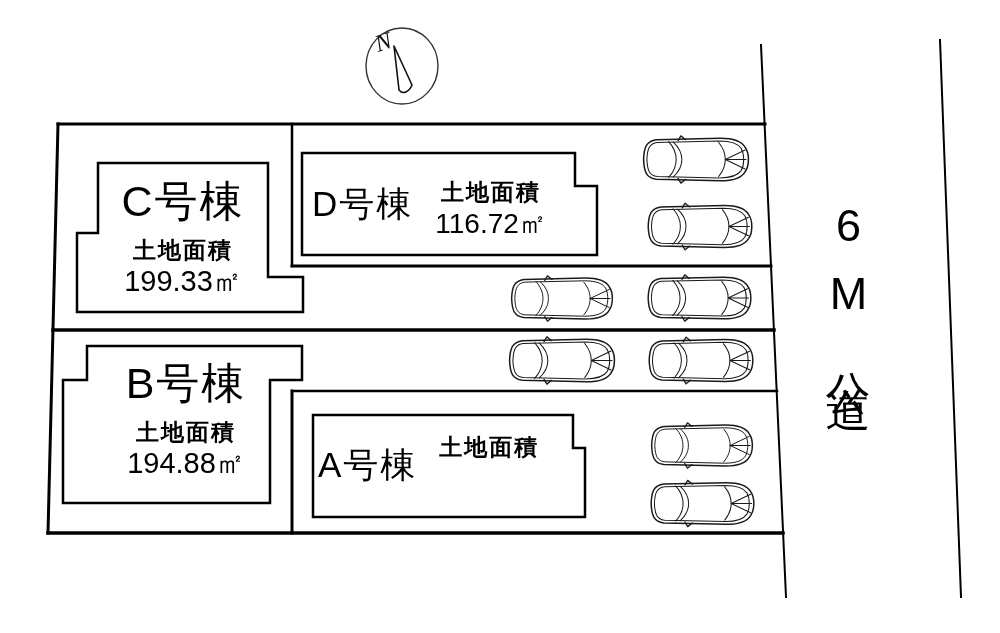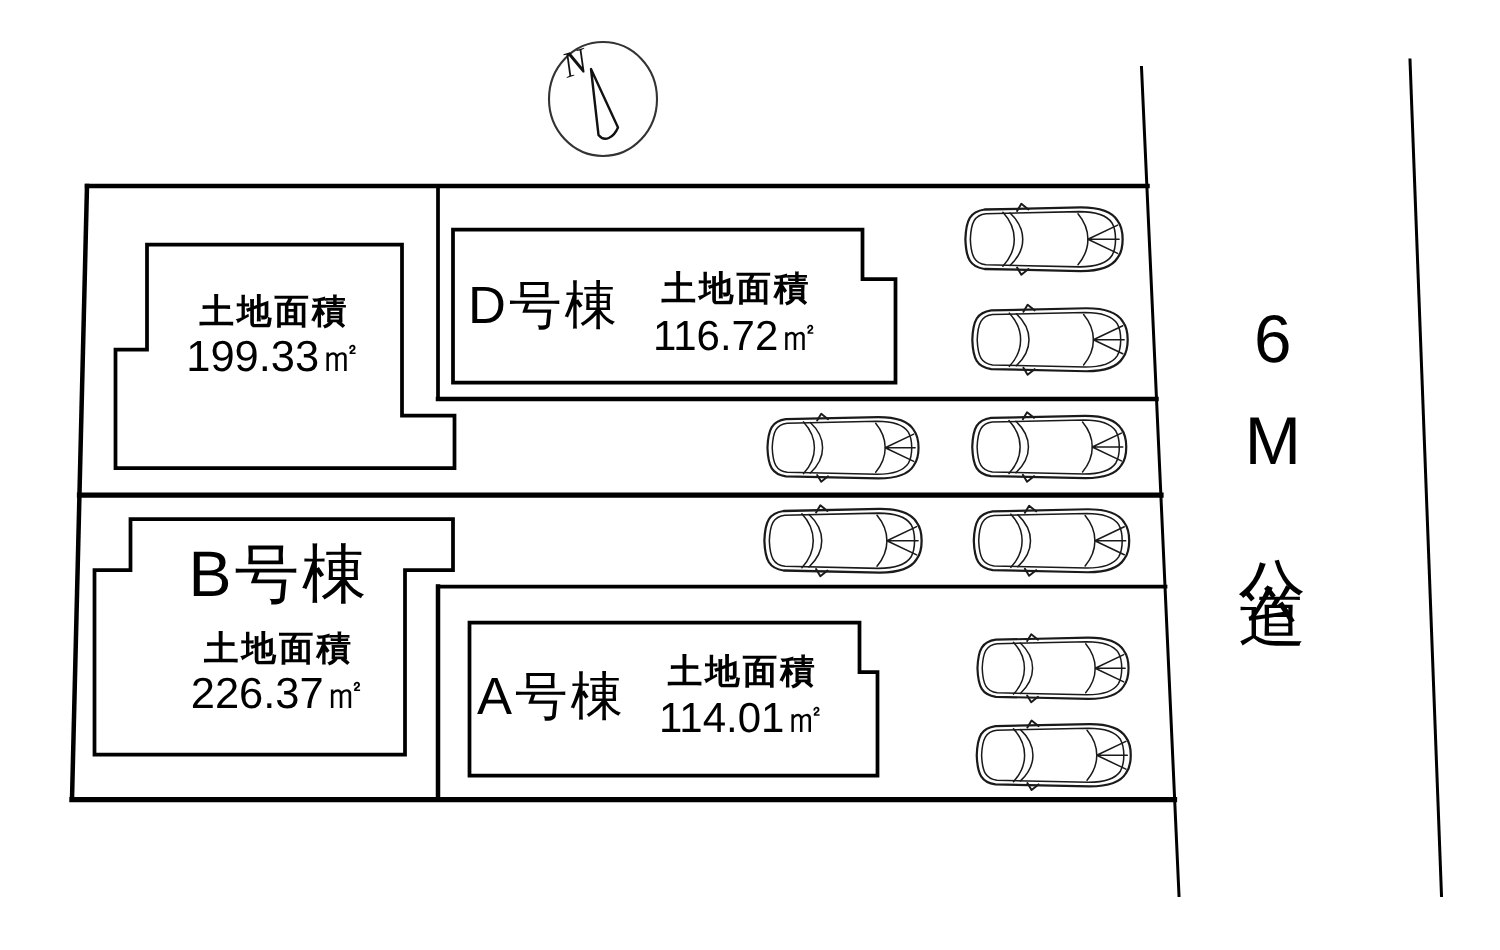--- a/index.html
+++ b/index.html
@@ -88,41 +88,41 @@
         <use href="#car-shape" x="647" y="478" width="111" height="51"></use>
       </g>
     <g id="layer-compass">
         <ellipse cx="402" cy="66" rx="36" ry="38" fill="none" stroke="#333" stroke-width="1.4"></ellipse>
         <path d="M394,46 L399,90 C403,95 409,92 412,85 Z" fill="none" stroke="#111" stroke-width="1.6" stroke-linejoin="round"></path>
         <text x="378" y="52" font-size="24" font-style="italic" fill="#111" font-family="&quot;Liberation Serif&quot;,&quot;DejaVu Serif&quot;,serif" transform="rotate(-18 378 52)">N</text>
       </g>
   </svg>
 
   <div id="label-c" class="plot-label">
+    <div class="plot-name">C号棟</div>
     <div class="plot-caption">土地面積</div>
     <div class="plot-area">199.33㎡</div>
   </div>
 
   <div id="label-d" class="plot-label-row">
     <div class="row-name">D号棟</div>
     <div class="row-col">
       <div class="plot-caption">土地面積</div>
       <div class="plot-area">116.72㎡</div>
     </div>
   </div>
 
   <div id="label-b" class="plot-label">
     <div class="plot-name">B号棟</div>
     <div class="plot-caption">土地面積</div>
-    <div class="plot-area">226.37㎡</div>
+    <div class="plot-area">194.88㎡</div>
   </div>
 
   <div id="label-a" class="plot-label-row">
     <div class="row-name">A号棟</div>
     <div class="row-col">
       <div class="plot-caption">土地面積</div>
-      <div class="plot-area">114.01㎡</div>
     </div>
   </div>
 
   <div id="road-label">6M公道</div>
 
 </div>
 
 </body></html>

